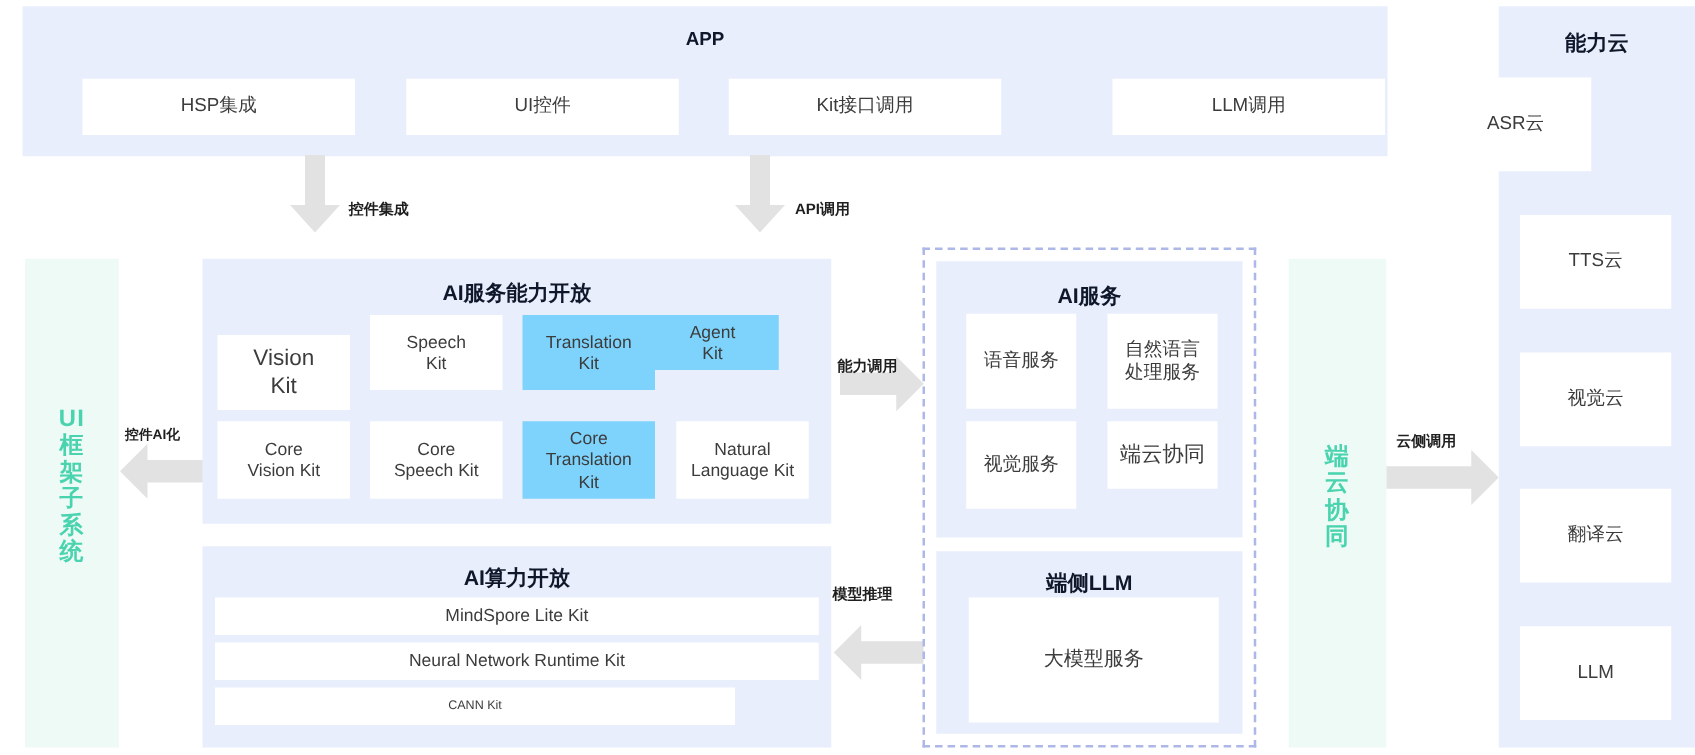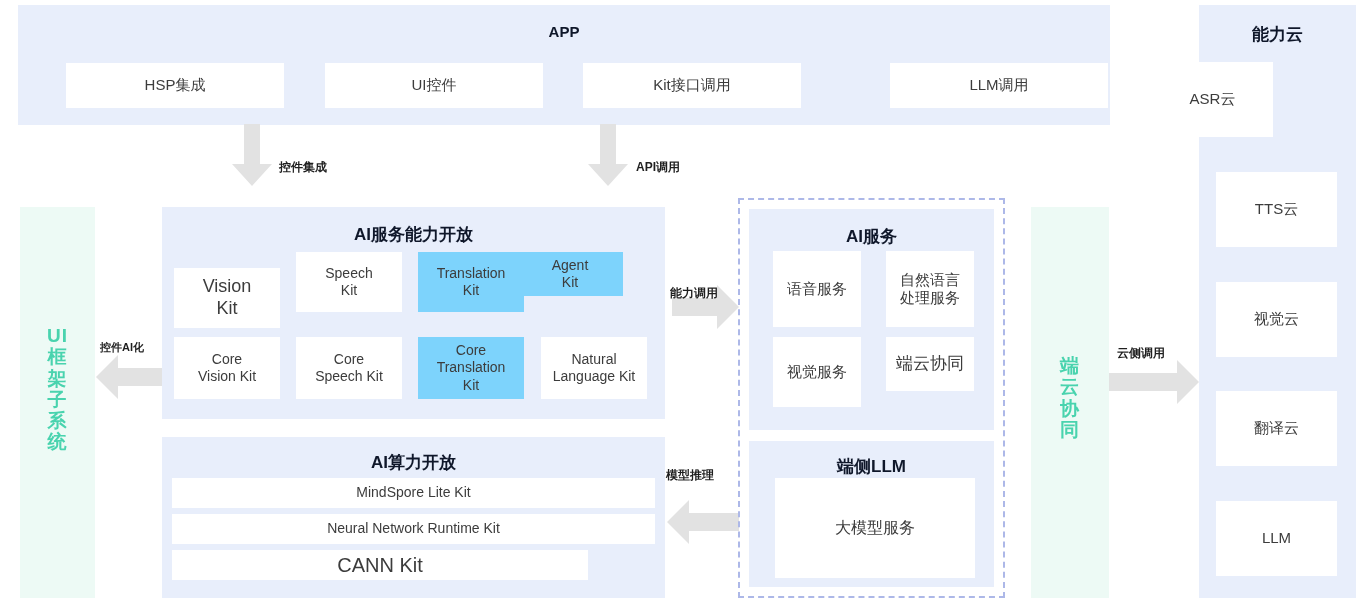--- a/index.html
+++ b/index.html
@@ -140,21 +140,21 @@
 
 <div class="panel bluepanel" style="left:162px;top:437px;width:503px;height:161px;">
   <div class="panel-title" style="top:14px;font-size:17px;">AI算力开放</div>
 </div>
 <div class="card" style="left:172px;top:478px;width:483px;height:30px;font-size:14px;">
   <span>MindSpore Lite Kit</span>
 </div>
 <div class="card" style="left:172px;top:514px;width:483px;height:30px;font-size:14px;">
   <span>Neural Network Runtime Kit</span>
 </div>
-<div class="card" style="left:172px;top:550px;width:416px;height:30px;font-size:20px;">
+<div class="card" style="left:172px;top:550px;width:416px;height:30px;font-size:10px;">
   <span>CANN Kit</span>
 </div>
 
 <div class="arrow" style="left:672px;top:285px;width:67px;height:44px;">
   <svg width="67" height="44" viewBox="0 0 67 44">
     <polygon points="0,13 45,13 45,0 67,22 45,44 45,31 0,31" fill="#e2e2e2"></polygon>
   </svg>
 </div>
 <div class="arrow-label" style="left:670px;top:285px;font-size:12px;">能力调用</div>
 

